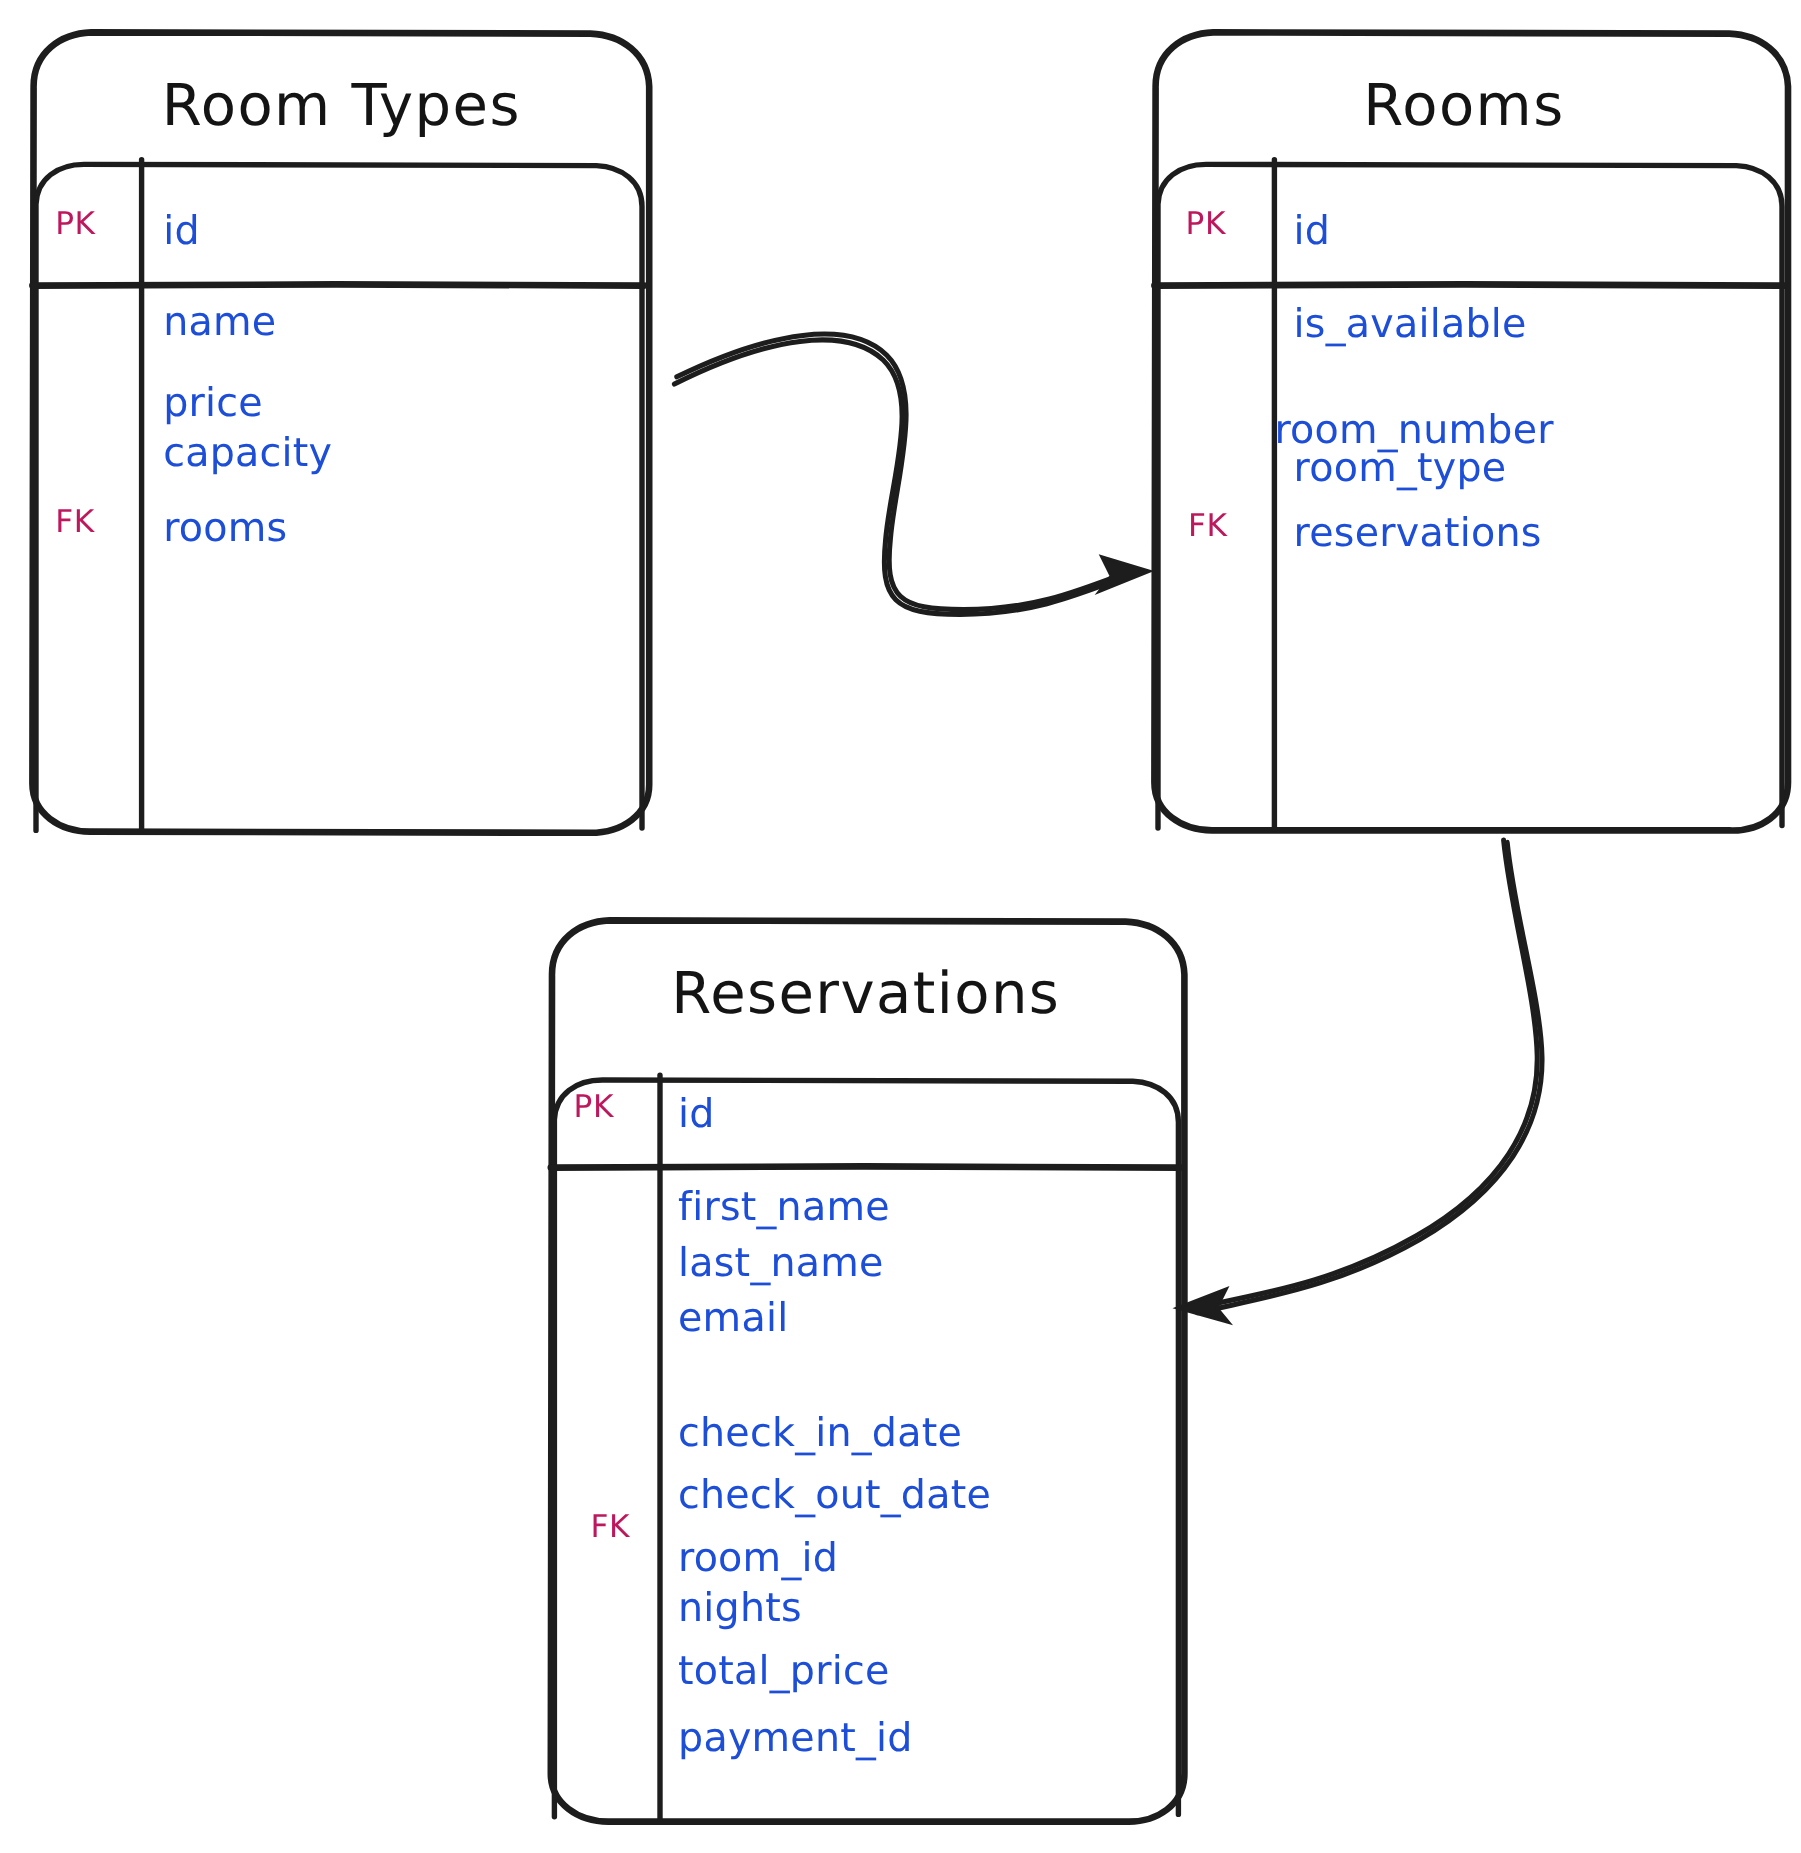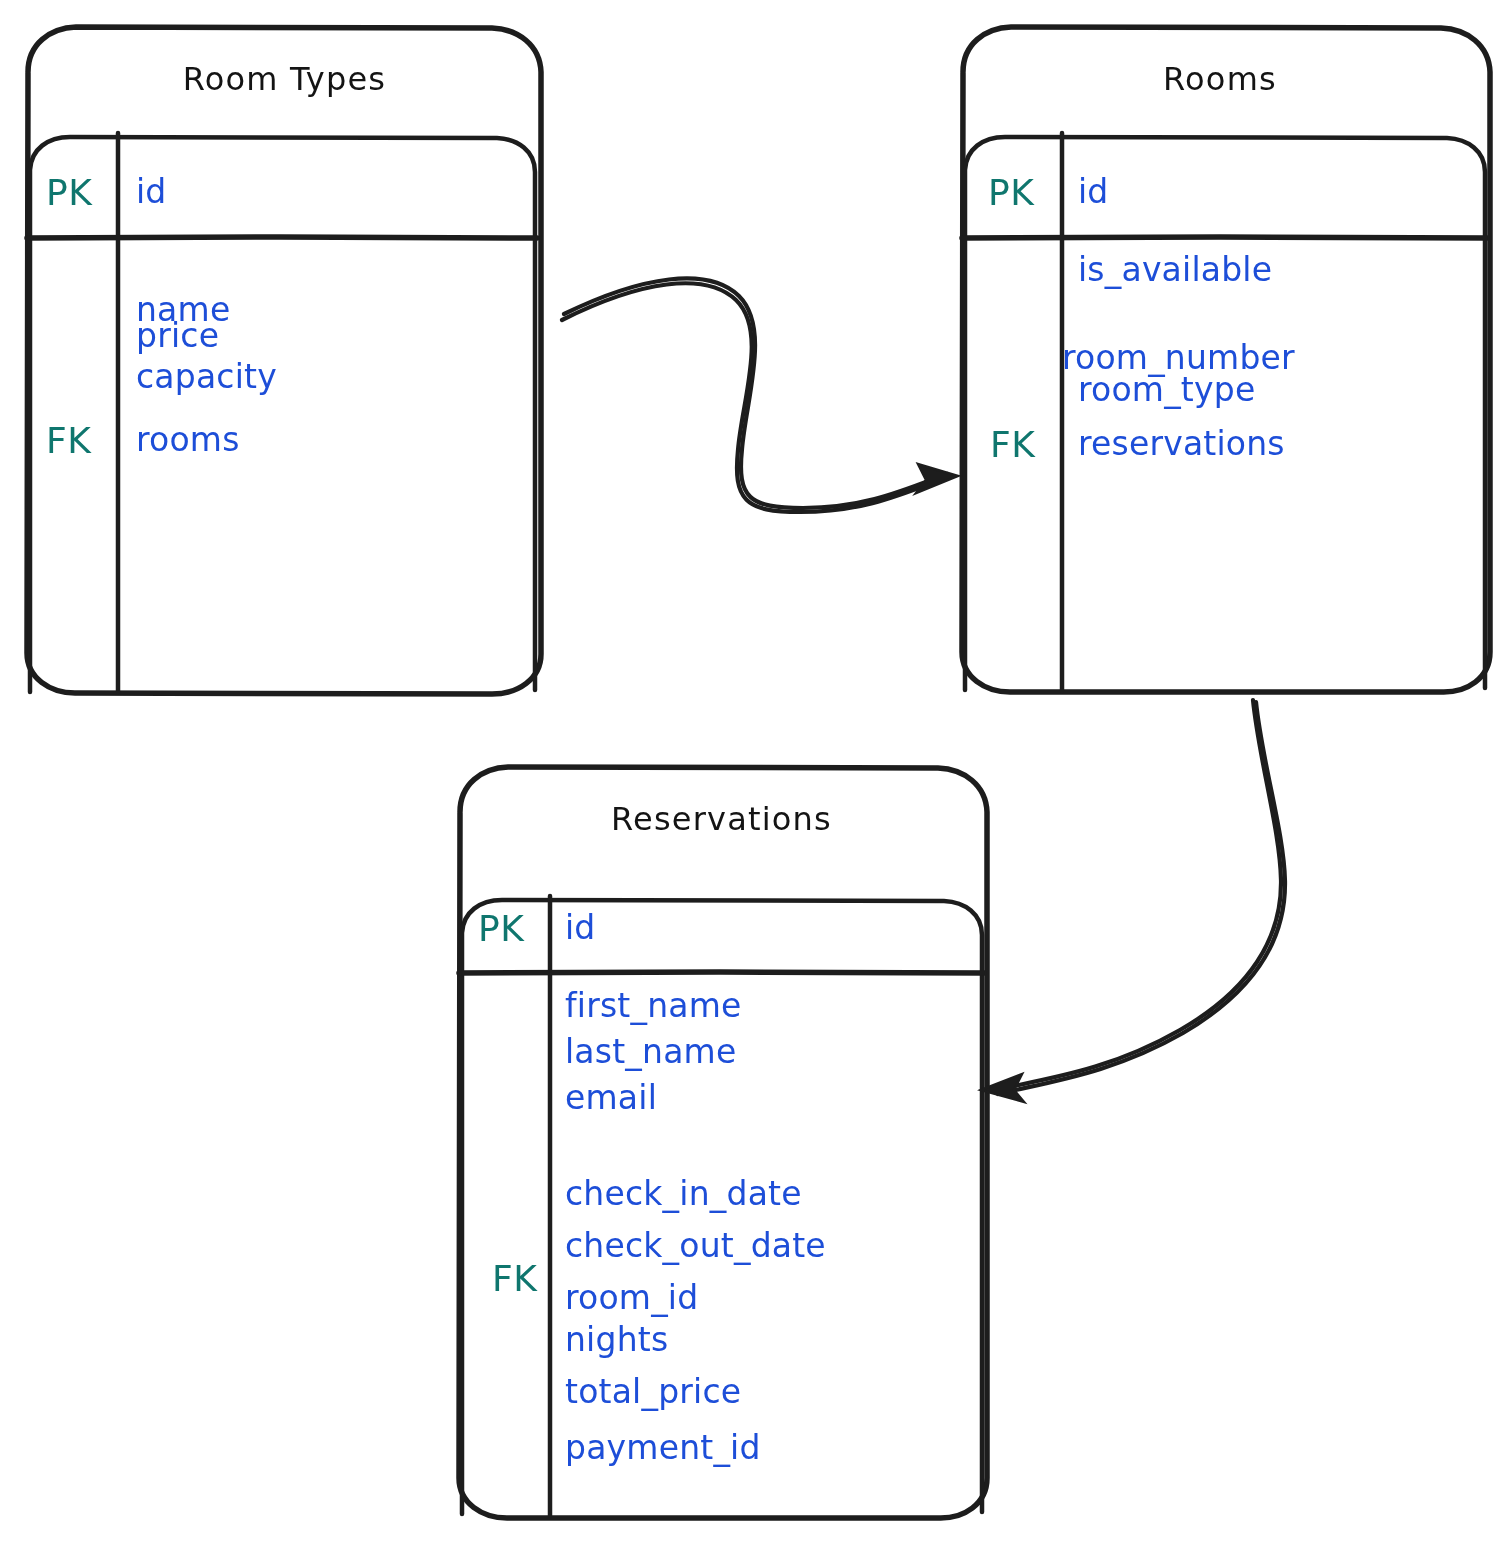--- a/index.html
+++ b/index.html
@@ -38,32 +38,32 @@
   .text-layer {
     position: absolute;
     left: 0;
     top: 0;
     width: 1501px;
     height: 1544px;
   }
   .entity-title {
     position: absolute;
     font-family: "DejaVu Sans", sans-serif;
-    font-size: 32px;
+    font-size: 48px;
     font-weight: 400;
     color: #141414;
     letter-spacing: 1.2px;
     white-space: nowrap;
     text-align: center;
   }
   .key-label {
     position: absolute;
     font-family: "DejaVu Sans", sans-serif;
-    font-size: 36px;
-    color: #0f766e;
+    font-size: 26px;
+    color: #be185d;
     letter-spacing: 0.5px;
     white-space: nowrap;
   }
   .field-label {
     position: absolute;
     font-family: "DejaVu Sans", sans-serif;
     font-size: 33px;
     color: #1d4ed8;
     letter-spacing: 0.2px;
     white-space: nowrap;
@@ -133,21 +133,21 @@
     </g>
 
   </svg>
 
   <div class="text-layer">
 
     <div class="entity-title" style="left:28px; top:60px; width:513px;">Room Types</div>
     <div class="key-label" style="left:46px; top:172px;">PK</div>
     <div class="field-label" style="left:136px; top:172px;">id</div>
     <div class="key-label" style="left:46px; top:420px;">FK</div>
-    <div class="field-label" style="left:136px; top:248px;margin-top:42px;">name</div>
+    <div class="field-label" style="left:136px; top:248px;">name</div>
     <div class="field-label" style="left:136px; top:316px;">price</div>
     <div class="field-label" style="left:136px; top:357px;">capacity</div>
     <div class="field-label" style="left:136px; top:420px;">rooms</div>
 
     <div class="entity-title" style="left:955px; top:60px; width:530px;">Rooms</div>
     <div class="key-label" style="left:988px; top:172px;">PK</div>
     <div class="field-label" style="left:1078px; top:172px;">id</div>
     <div class="key-label" style="left:990px; top:424px;">FK</div>
     <div class="field-label" style="left:1078px; top:250px;">is_available</div>
     <div class="field-label" style="left:1062px; top:302px;margin-top:36px;">room_number</div>

